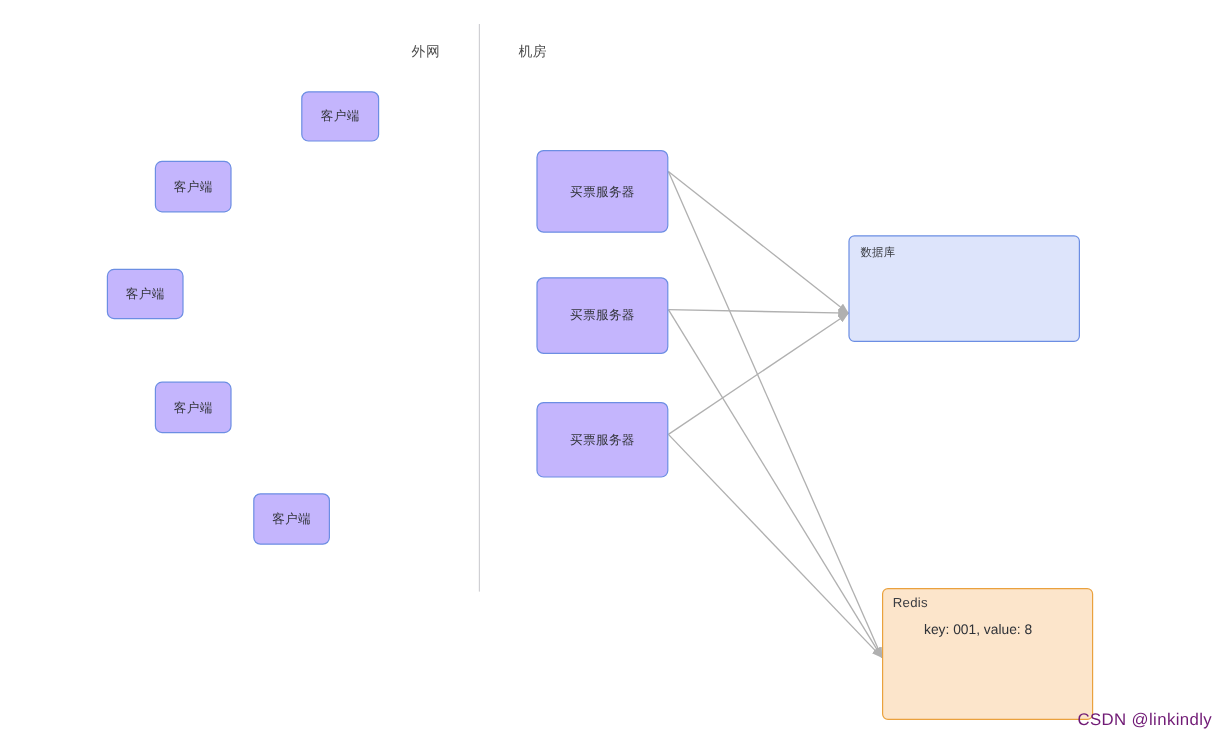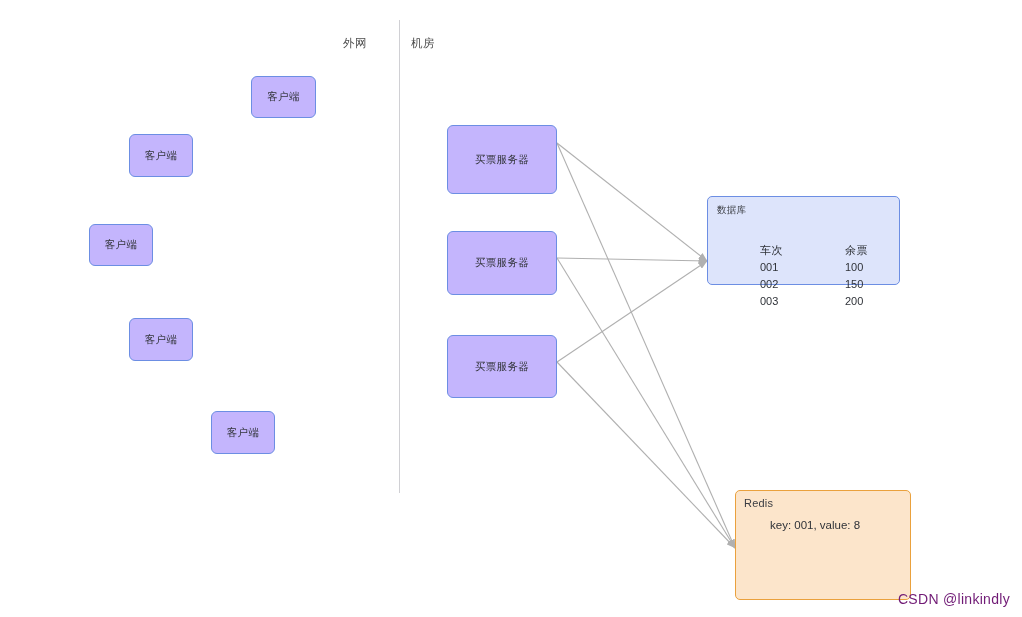--- a/index.html
+++ b/index.html
@@ -135,21 +135,21 @@
         <line x1="557" y1="143" x2="707" y2="261" stroke="#b0b0b0" stroke-width="1.1" marker-end="url(#arrowhead)"></line>
         <line x1="557" y1="258" x2="707" y2="261" stroke="#b0b0b0" stroke-width="1.1" marker-end="url(#arrowhead)"></line>
         <line x1="557" y1="362" x2="707" y2="261" stroke="#b0b0b0" stroke-width="1.1" marker-end="url(#arrowhead)"></line>
         <line x1="557" y1="143" x2="735" y2="548" stroke="#b0b0b0" stroke-width="1.1" marker-end="url(#arrowhead)"></line>
         <line x1="557" y1="258" x2="735" y2="548" stroke="#b0b0b0" stroke-width="1.1" marker-end="url(#arrowhead)"></line>
         <line x1="557" y1="362" x2="735" y2="548" stroke="#b0b0b0" stroke-width="1.1" marker-end="url(#arrowhead)"></line>
       </g>
   </svg>
 
   <div class="zone-label" style="left:343px; top:36px;">外网</div>
-  <div class="zone-label" style="left:411px; top:36px;">机房</div>
+  <div class="zone-label" style="left:432px; top:36px;">机房</div>
 
   <div class="divider" style="left:399px; top:20px; height:473px;"></div>
 
   <div class="node centered" style="left:251px; top:76px; width:65px; height:42px;">
     <span class="label">客户端</span>
   </div>
   <div class="node centered" style="left:129px; top:134px; width:64px; height:43px;">
     <span class="label">客户端</span>
   </div>
   <div class="node centered" style="left:89px; top:224px; width:64px; height:42px;">
@@ -167,46 +167,20 @@
   </div>
   <div class="node centered" style="left:447px; top:231px; width:110px; height:64px;">
     <span class="label">买票服务器</span>
   </div>
   <div class="node centered" style="left:447px; top:335px; width:110px; height:63px;">
     <span class="label">买票服务器</span>
   </div>
 
   <div class="panel" style="left:707px; top:196px; width:193px; height:89px;">
     <div class="panel-title">数据库</div>
-    <table class="db-table">
-      <thead>
-        <tr>
-          <th>车次</th>
-          <th class="col-gap"></th>
-          <th>余票</th>
-        </tr>
-      </thead>
-      <tbody>
-        <tr>
-          <td>001</td>
-          <td></td>
-          <td>100</td>
-        </tr>
-        <tr>
-          <td>002</td>
-          <td></td>
-          <td>150</td>
-        </tr>
-        <tr>
-          <td>003</td>
-          <td></td>
-          <td>200</td>
-        </tr>
-      </tbody>
-    </table>
   </div>
 
   <div class="panel redis" style="left:735px; top:490px; width:176px; height:110px;">
     <div class="panel-title">Redis</div>
     <div class="redis-entry">key: 001, value: 8</div>
   </div>
 
   <div class="watermark">CSDN @linkindly</div>
 
 </div>

